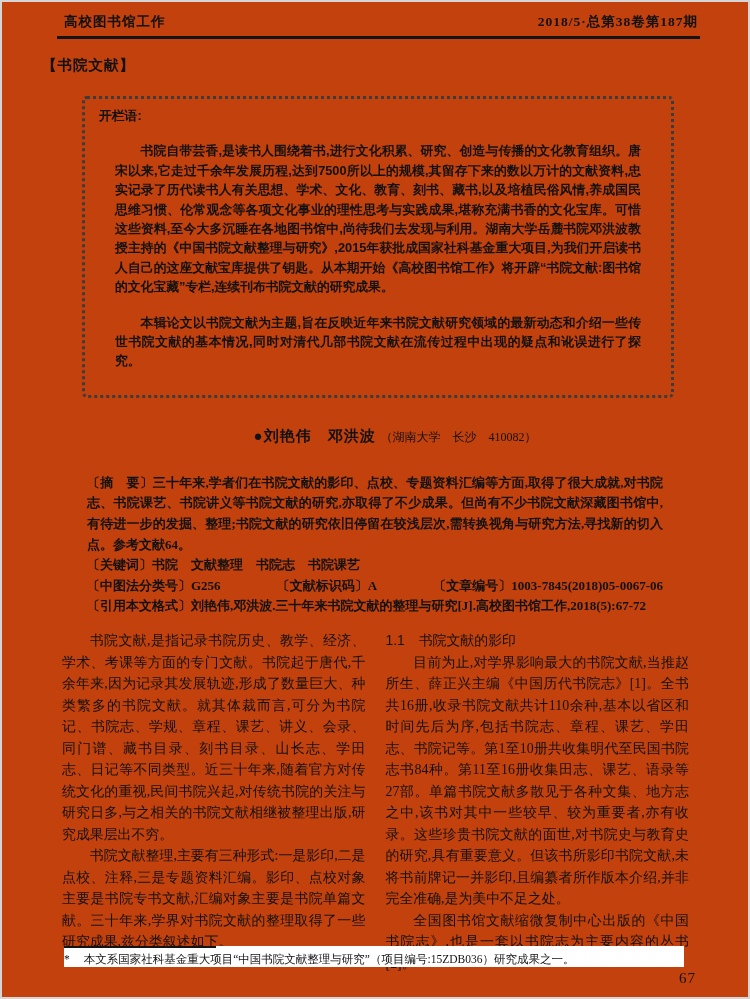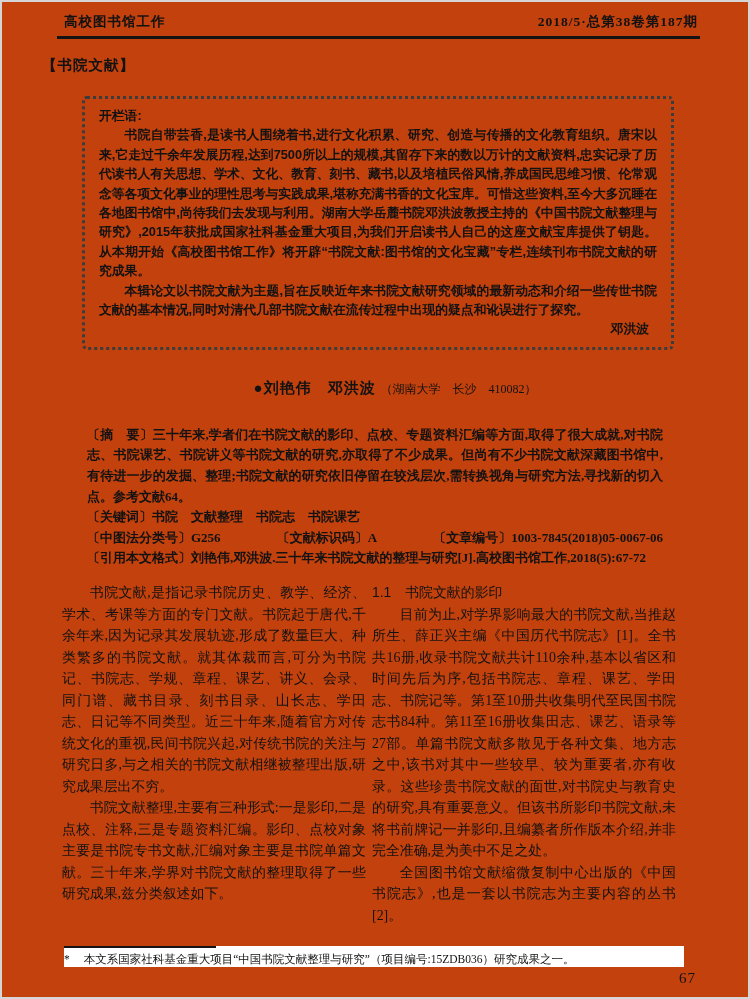--- a/index.html
+++ b/index.html
@@ -38,21 +38,21 @@
     width:592px;
     border:3px dotted #3c3c3c;
     border-radius:5px;
     padding:7px 14px 8px 14px;
     font-family:"Liberation Sans", sans-serif;
     font-weight:600;
     font-size:12.8px; line-height:19.4px;
     text-align:justify;
   }
   .intro-box .intro-heading { font-weight:700; }
-  .intro-box p { margin:0; text-indent:2em; }
+  .intro-box p { margin:16px; text-indent:2em; }
   .intro-box .intro-signature { text-align:right; text-indent:0; padding-right:8px; }
   
   .article-title {
     margin-top:37px;
     text-align:center;
     font-family:"Liberation Sans", sans-serif;
     font-size:27px; letter-spacing:6px; font-weight:500;
   }
   .article-title sup { font-size:13px; letter-spacing:0; vertical-align:top; }
   .byline {
@@ -64,21 +64,21 @@
   .meta {
     margin:27px 85px 0 85px;
     font-size:13px; line-height:20.6px;
     font-weight:600; text-align:justify;
   }
   .meta .row { margin:0; }
   .meta .spread { display:flex; justify-content:space-between; }
   .meta .label { font-weight:700; }
   
   .body-cols {
-    display:flex; gap:6px;
+    display:flex; gap:20px;
     margin:13px 59px 0 60px;
     font-size:13.9px; line-height:21.5px;
     text-align:justify;
   }
   .col { width:304px; }
   .col p { margin:0; text-indent:2em; }
   .col .heading {
     font-family:"Liberation Sans", sans-serif;
     font-weight:normal; text-indent:0;
   }
@@ -105,21 +105,20 @@
     <span>2018/5·总第38卷第187期</span>
   </div>
   <div class="head-rule"></div>
 
   <div class="section-label">【书院文献】</div>
 
   <div class="intro-box">
     <div class="intro-heading">开栏语:</div>
     <p>书院自带芸香,是读书人围绕着书,进行文化积累、研究、创造与传播的文化教育组织。唐宋以来,它走过千余年发展历程,达到7500所以上的规模,其留存下来的数以万计的文献资料,忠实记录了历代读书人有关思想、学术、文化、教育、刻书、藏书,以及培植民俗风情,养成国民思维习惯、伦常观念等各项文化事业的理性思考与实践成果,堪称充满书香的文化宝库。可惜这些资料,至今大多沉睡在各地图书馆中,尚待我们去发现与利用。湖南大学岳麓书院邓洪波教授主持的《中国书院文献整理与研究》,2015年获批成国家社科基金重大项目,为我们开启读书人自己的这座文献宝库提供了钥匙。从本期开始《高校图书馆工作》将开辟“书院文献:图书馆的文化宝藏”专栏,连续刊布书院文献的研究成果。</p>
     <p>本辑论文以书院文献为主题,旨在反映近年来书院文献研究领域的最新动态和介绍一些传世书院文献的基本情况,同时对清代几部书院文献在流传过程中出现的疑点和讹误进行了探究。</p>
-    <p class="intro-signature">邓洪波</p>
   </div>
 
 
   <div class="byline">
     <span>●刘艳伟　邓洪波</span>
     <span class="affiliation">（湖南大学　长沙　410082）</span>
   </div>
 
   <div class="meta">
     <p class="row">

